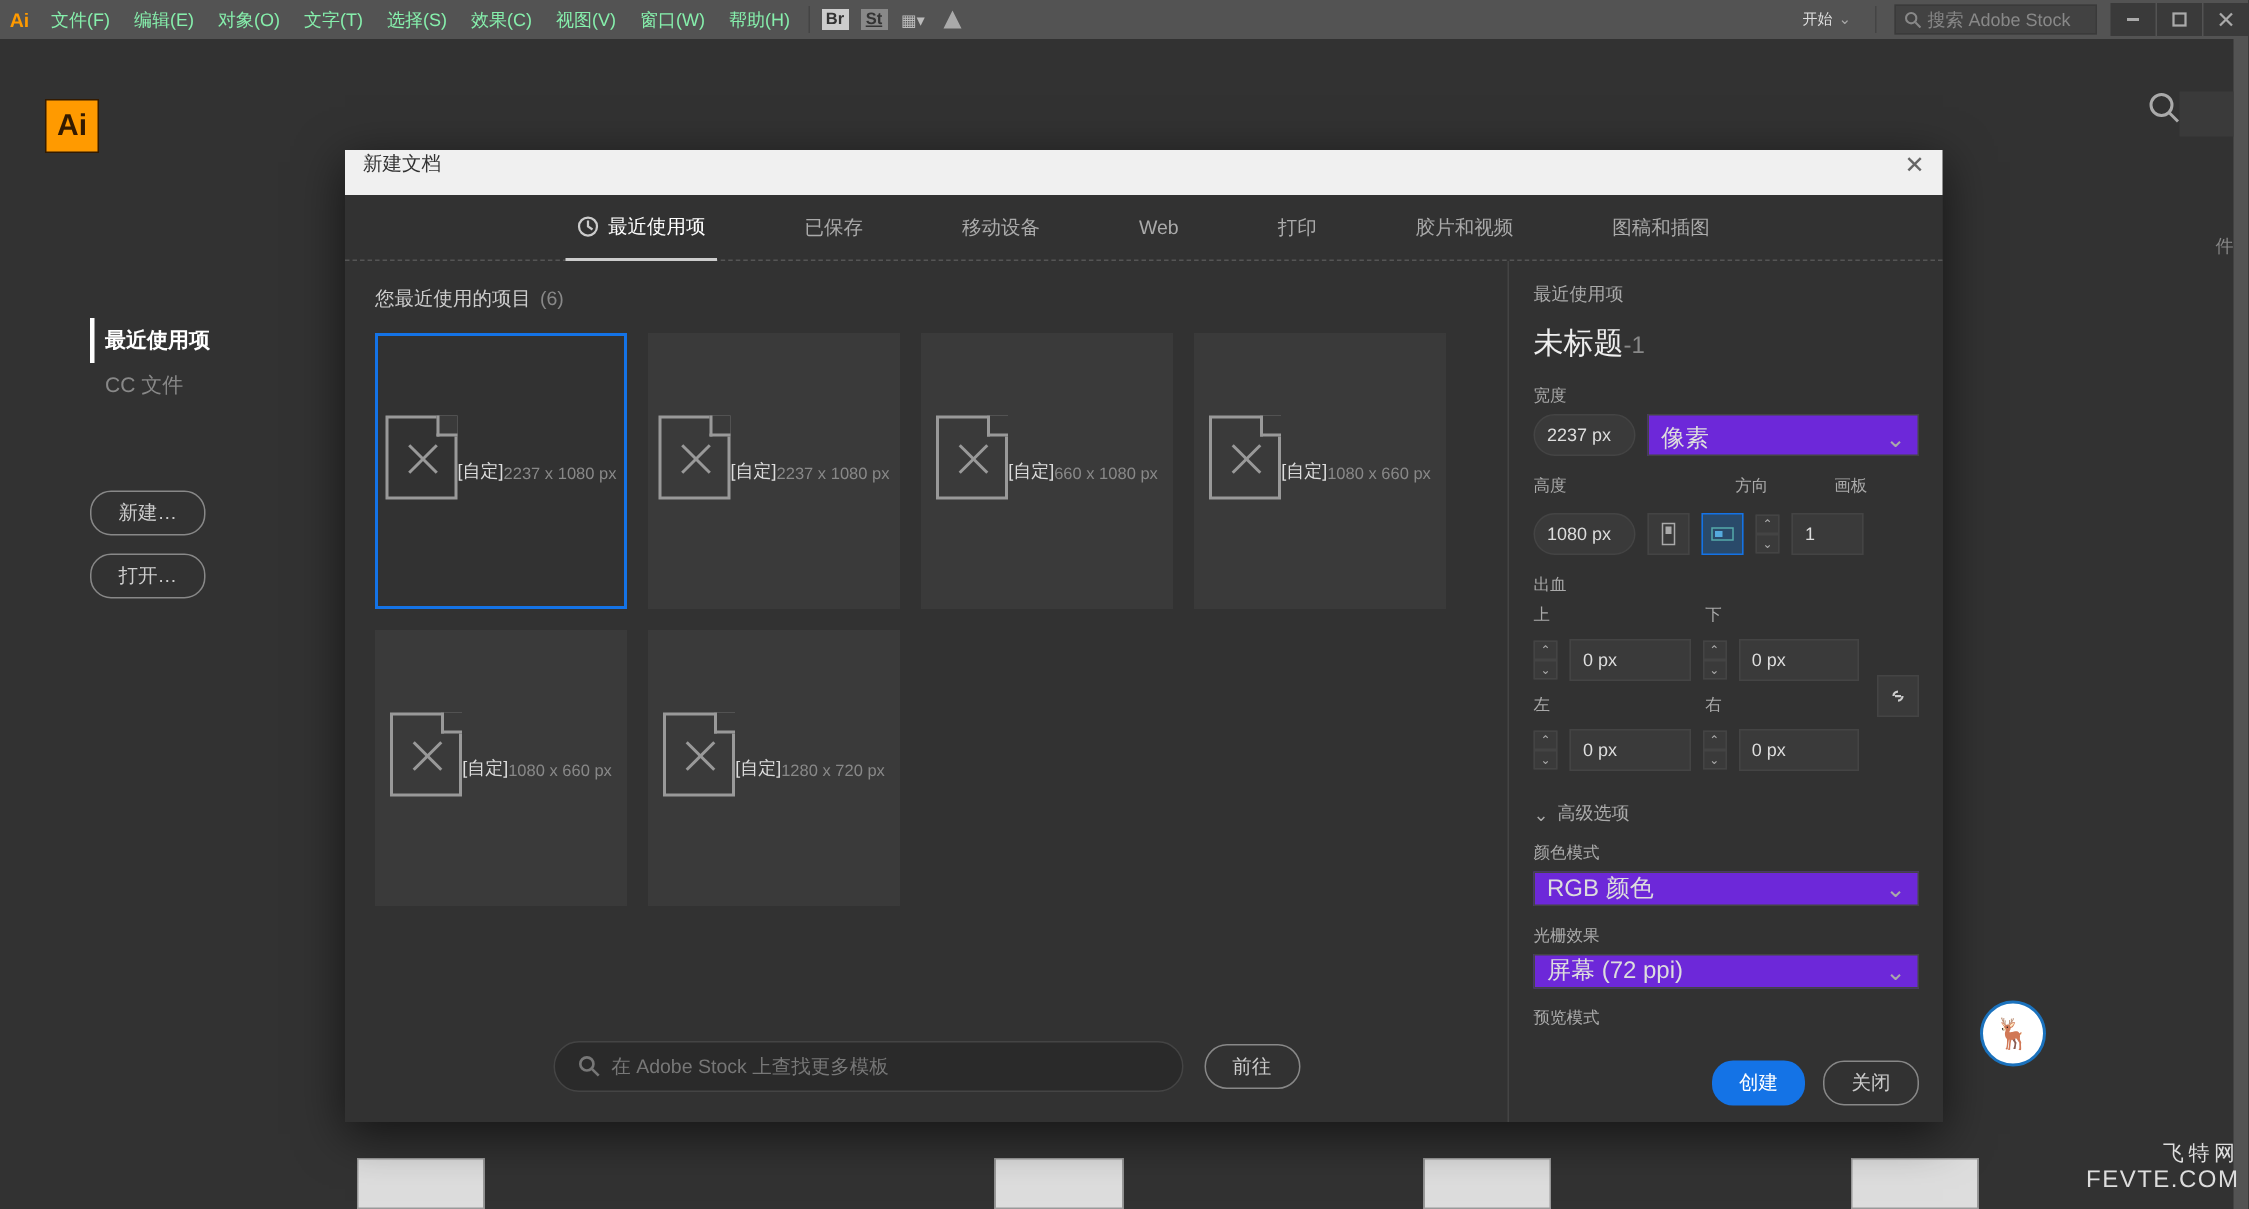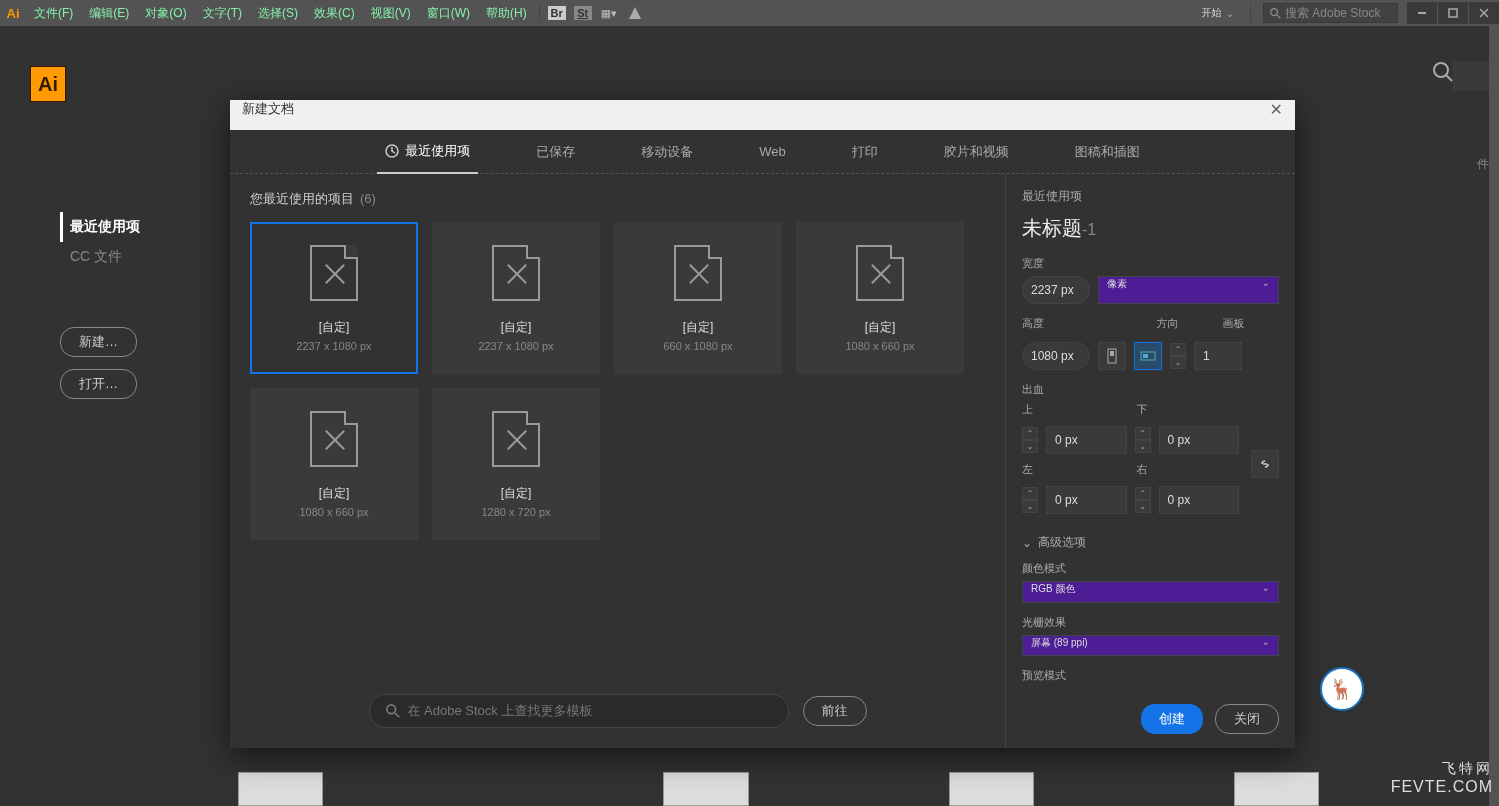--- a/index.html
+++ b/index.html
@@ -38,21 +38,21 @@
 
 .tabstrip { height: 44px; background: #323232; display: flex; justify-content: center; align-items: center; gap: 50px; font-size: 13px; border-bottom: 1px dashed #555; }
 .tab { color: #aaa; padding: 12px 8px; cursor: pointer; display: flex; align-items: center; gap: 6px; }
 .tab.active { color: #fff; border-bottom: 2px solid #ccc; }
 
 .dialog-body { flex: 1; display: flex; overflow: hidden; }
 .presets-col { flex: 1; padding: 16px 20px; display: flex; flex-direction: column; }
 .presets-header { font-size: 13px; color: #ccc; margin-bottom: 14px; }
 .presets-header .count { color: #888; margin-left: 6px; }
 .presets-grid { display: flex; flex-wrap: wrap; gap: 14px; align-content: flex-start; }
-.preset-card { width: 168px; height: 152px; background: #3a3a3a; border: 1px solid #3a3a3a; display: flex; flex-direction: column; align-items: center; justify-content: center; cursor: pointer; }
+.preset-card { width: 168px; height: 184px; background: #3a3a3a; border: 1px solid #3a3a3a; display: flex; flex-direction: row; align-items: center; justify-content: center; cursor: pointer; }
 .preset-card.selected { border: 2px solid #1473e6; background: #323232;}
 .preset-icon { width: 48px; height: 56px; position: relative; margin-bottom: 18px;}
 .preset-icon .page { width: 48px; height: 56px; border: 2px solid #999; position: absolute; }
 .preset-icon .fold { position: absolute; top: 0; right: 0; width: 14px; height: 14px; border-left: 2px solid #999; border-bottom: 2px solid #999; background: #3a3a3a; }
 .preset-icon .x1 { position:absolute; top:28px; left:12px; width:26px; height:2px; background:#999; transform: rotate(45deg);}
 .preset-icon .x2 { position:absolute; top:28px; left:12px; width:26px; height:2px; background:#999; transform: rotate(-45deg);}
 .preset-name { font-size: 12px; color: #ddd; }
 .preset-dim { font-size: 11px; color: #888; margin-top: 4px; }
 
 .stock-row { margin-top: auto; padding: 16px 0 4px 0; display: flex; justify-content: center; align-items: center; gap: 14px; }
@@ -62,21 +62,21 @@
 
 .detail-col { width: 290px; background: #323232; border-left: 1px solid #444; padding: 14px 16px; overflow-y: auto; font-size: 12px; display:flex; flex-direction:column;}
 .detail-section-title { color: #aaa; font-size: 12px; margin-bottom: 10px; }
 .doc-title-row { display: flex; align-items: baseline; margin-bottom: 14px; }
 .doc-title-main { font-size: 20px; color: #eee; }
 .doc-title-suffix { font-size: 16px; color: #888; }
 .field-label { font-size: 11px; color: #aaa; margin-bottom: 5px; }
 .field-row { display: flex; gap: 8px; margin-bottom: 12px; align-items: center;}
 .input-box { background: #3a3a3a; border: 1px solid #444; height: 28px; padding: 0 8px; color: #ddd; font-size: 12px; display: flex; align-items: center; flex:1;}
 .input-box.small { width: 68px; flex: none; border-radius: 14px; }
-.select-box { background: #4c1d95; border: 1px solid #444; height: 28px; padding: 0 8px; color: #ddd; font-size: 10px; display: flex; align-items: flex-start; justify-content: space-between; flex: 1; cursor: pointer; }
+.select-box { background: #6d28d9; border: 1px solid #444; height: 28px; padding: 0 8px; color: #ddd; font-size: 16px; display: flex; align-items: flex-end; justify-content: space-between; flex: 1; cursor: pointer; }
 .chev { color: #aaa; }
 .orient-btn { width: 28px; height: 28px; background: #3a3a3a; border: 1px solid #444; display: flex; align-items: center; justify-content: center; cursor: pointer; }
 .orient-btn.active { border-color: #1473e6; background: #2a4a6a; }
 .spinner { width: 16px; display: flex; flex-direction: column; }
 .spinner div { height: 13px; background: #3a3a3a; border: 1px solid #444; display: flex; align-items: center; justify-content: center; font-size: 8px; color: #aaa; cursor: pointer; }
 .two-col { display: flex; gap: 12px; }
 .two-col > div { flex: 1; }
 .bleed-grid { display:flex; gap:12px; align-items:center;}
 .bleed-left { flex:1; }
 .link-btn { width: 28px; height: 28px; background: #3a3a3a; border: 1px solid #444; display: flex; align-items: center; justify-content: center; cursor: pointer; }
@@ -363,21 +363,21 @@
           <span class="chev">⌄</span>
           <span>高级选项</span>
         </div>
       <div class="field-label">颜色模式</div>
       <div class="select-box" style="margin-bottom:12px;">
           <span>RGB 颜色</span>
           <span class="chev">⌄</span>
         </div>
       <div class="field-label">光栅效果</div>
       <div class="select-box" style="margin-bottom:12px;">
-          <span>屏幕 (89 ppi)</span>
+          <span>屏幕 (72 ppi)</span>
           <span class="chev">⌄</span>
         </div>
       <div class="field-label">预览模式</div>
 
       <div class="dialog-footer">
         <button class="btn-primary">创建</button>
         <button class="btn-secondary">关闭</button>
       </div>
     </div>
   </div>

